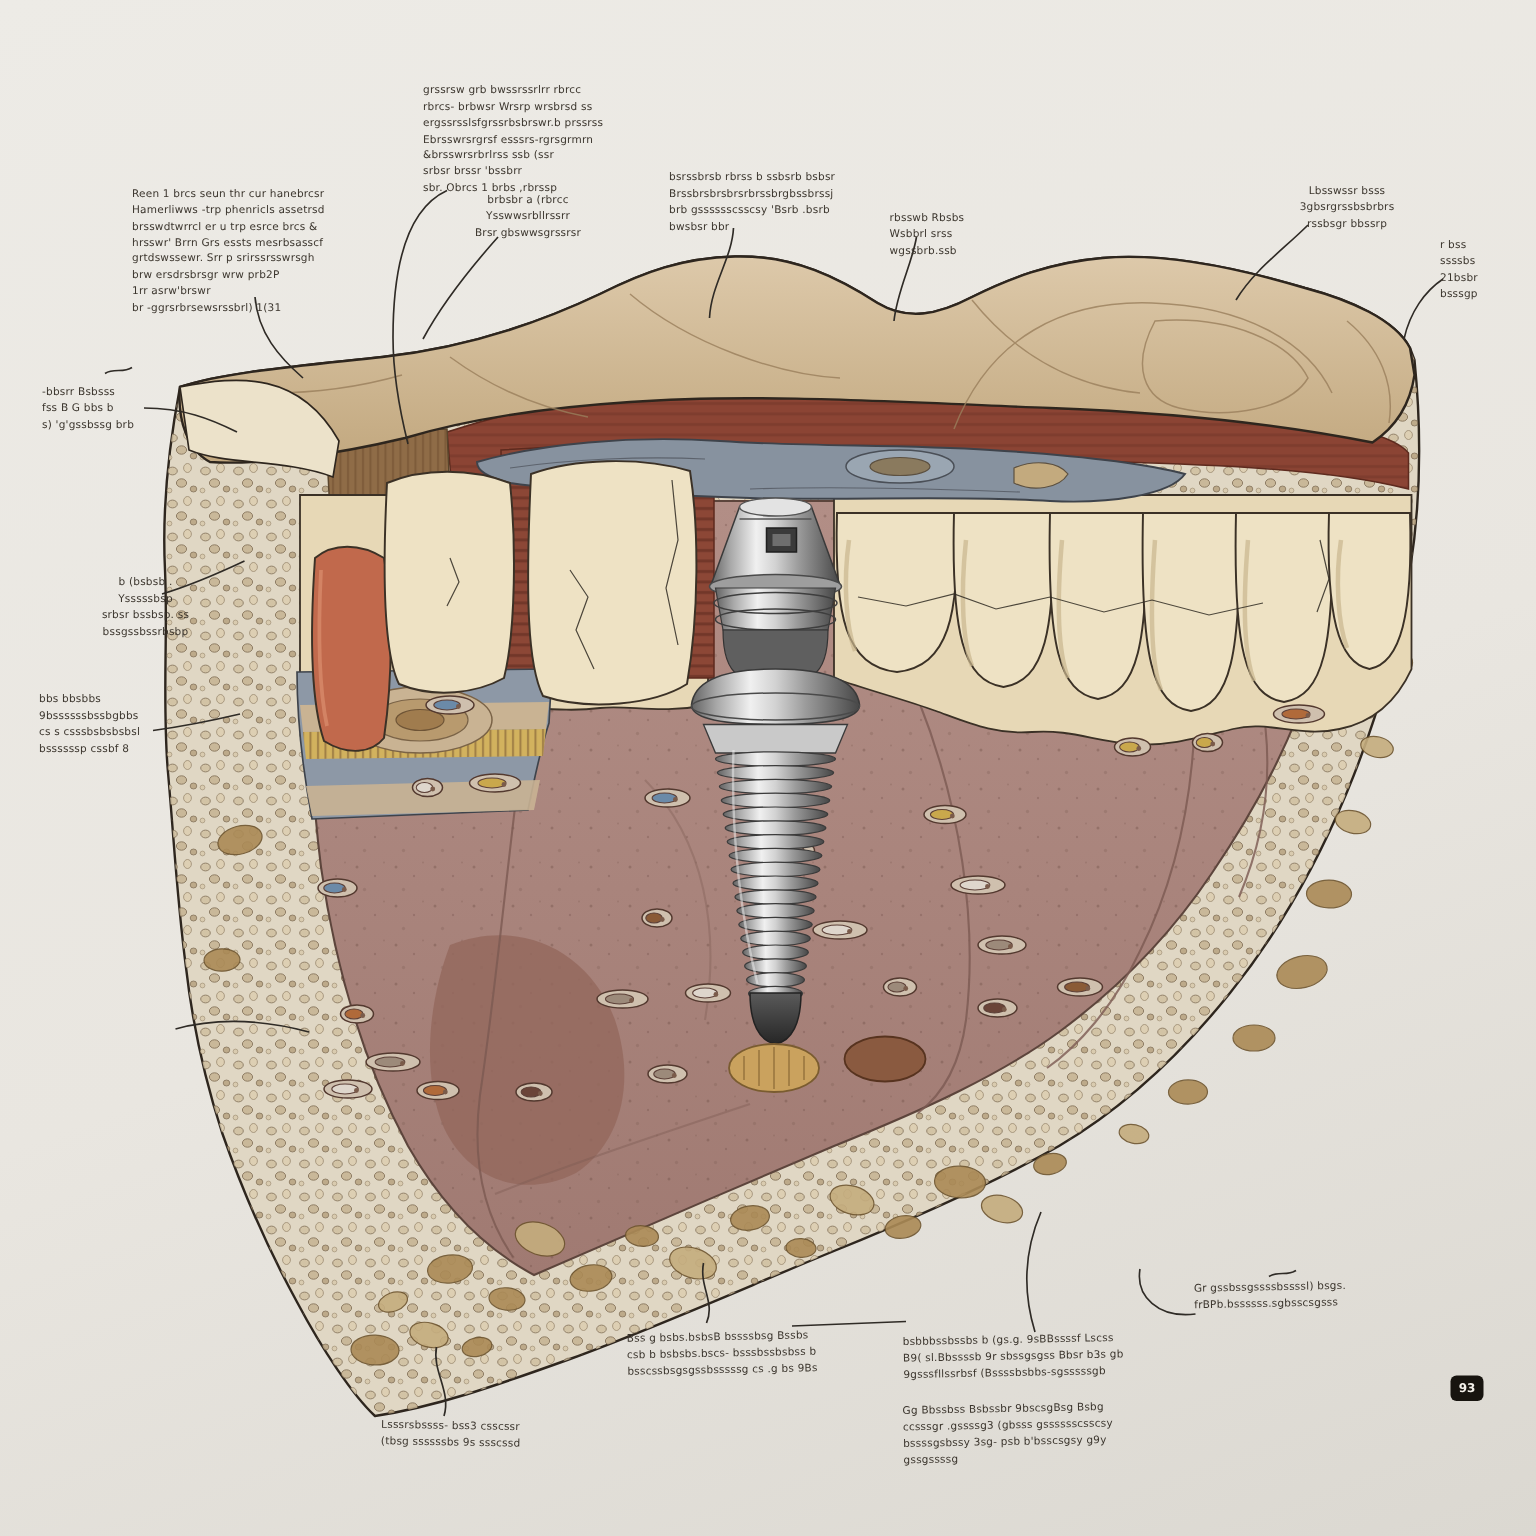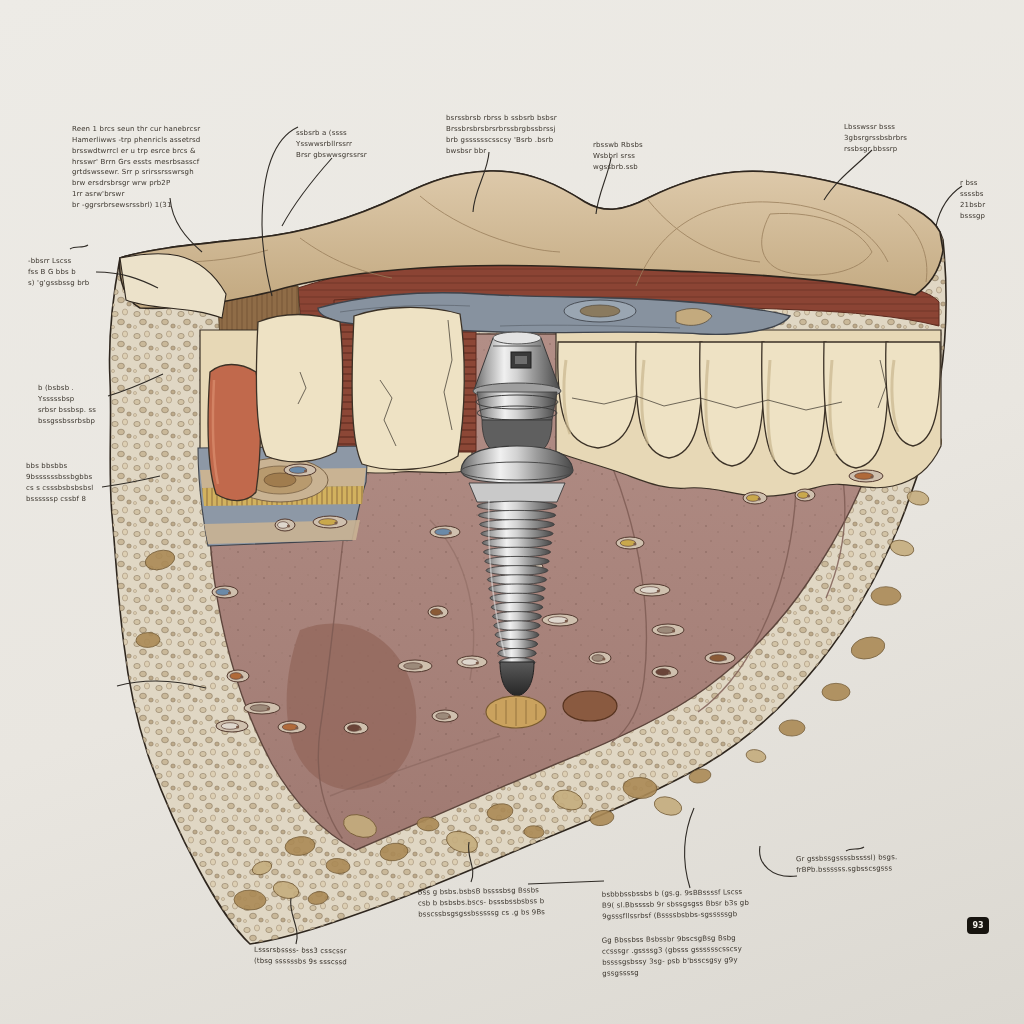--- a/index.html
+++ b/index.html
@@ -7,21 +7,21 @@
     position:relative;width:1024px;height:1024px;overflow:hidden;
     background:linear-gradient(160deg,#edebe6 0%,#e9e6e0 55%,#dbd8d1 100%);
     font-family:"DejaVu Sans",sans-serif;
   }
   svg{position:absolute;left:0;top:0;}
   .ann{
     position:absolute;
     font-size:7px;line-height:1.55;color:#3b352d;
     white-space:pre-line;letter-spacing:.15px;
   }
-  .center{}
+  .center{text-align:center}
   .tilt{transform:rotate(-1.1deg)}
   .tilt2{transform:rotate(1deg)}
   .watermark{
     position:absolute;left:967px;top:917px;width:22px;height:17px;
     background:#17140f;border-radius:4px;color:#f2efe9;
     font-size:8px;font-weight:bold;display:flex;align-items:center;justify-content:center;
   }
 </style>
 </head>
 <body>
@@ -391,46 +391,53 @@
     <path d="M296,944 C301,928 288,914 291,898"></path>
     <path d="M471,882 C477,868 466,858 469,842"></path>
     <path d="M528,884 L604,881"></path>
     <path d="M690,888 C682,862 682,836 694,808"></path>
     <path d="M797,876 C772,879 757,864 760,846"></path>
     <path d="M70,249 C76,245 82,249 88,245"></path>
     <path d="M846,851 C852,847 858,851 864,847"></path>
   </g>
 </svg>
 
-<div class="ann" style="left:72px;top:124px;width:178px">Reen 1 brcs seun thr cur hanebrcsr
+<div class="ann" style="left:88px;top:124px;width:178px">Reen 1 brcs seun thr cur hanebrcsr
 Hamerliwws -trp phenricls assetrsd
 brsswdtwrrcl er u trp esrce brcs &amp;
 hrsswr' Brrn Grs essts mesrbsasscf
 grtdswssewr. Srr p srirssrsswrsgh
 brw ersdrsbrsgr wrw prb2P
 1rr asrw'brswr
 br -ggrsrbrsewsrssbrl) 1(31</div>
-<div class="ann center" style="left:296px;top:128px;width:112px">ssbsrb a (ssss
+<div class="ann" style="left:282px;top:55px;width:178px">grssrsw grb bwssrssrlrr rbrcc
+rbrcs- brbwsr Wrsrp wrsbrsd ss
+ergssrsslsfgrssrbsbrswr.b prssrss
+Ebrsswrsrgrsf esssrs-rgrsgrmrn
+&amp;brsswrsrbrlrss ssb (ssr
+srbsr brssr 'bssbrr
+sbr. Obrcs 1 brbs ,rbrssp</div>
+<div class="ann center" style="left:296px;top:128px;width:112px">brbsbr a (rbrcc
 Ysswwsrbllrssrr
 Brsr gbswwsgrssrsr</div>
 <div class="ann" style="left:446px;top:113px;width:172px">bsrssbrsb rbrss b ssbsrb bsbsr
 Brssbrsbrsbrsrbrssbrgbssbrssj
 brb gsssssscsscsy 'Bsrb .bsrb
 bwsbsr bbr</div>
 <div class="ann" style="left:593px;top:140px;width:96px">rbsswb Rbsbs
 Wsbbrl srss
 wgssbrb.ssb</div>
 <div class="ann center" style="left:844px;top:122px;width:108px">Lbsswssr bsss
 3gbsrgrssbsbrbrs
 rssbsgr bbssrp</div>
-<div class="ann" style="left:960px;top:178px;width:56px">r bss
+<div class="ann" style="left:960px;top:158px;width:56px">r bss
 ssssbs
 21bsbr
 bsssgp</div>
-<div class="ann" style="left:28px;top:256px;width:108px">-bbsrr Lscss
+<div class="ann" style="left:28px;top:256px;width:108px">-bbsrr Bsbsss
 fss B G bbs b
 s) 'g'gssbssg brb</div>
 <div class="ann center" style="left:38px;top:383px;width:118px">b (bsbsb .
 Ysssssbsp
 srbsr bssbsp. ss
 bssgssbssrbsbp</div>
 <div class="ann" style="left:26px;top:461px;width:122px">bbs bbsbbs
 9bssssssbssbgbbs
 cs s csssbsbsbsbsl
 bssssssp cssbf 8</div>

